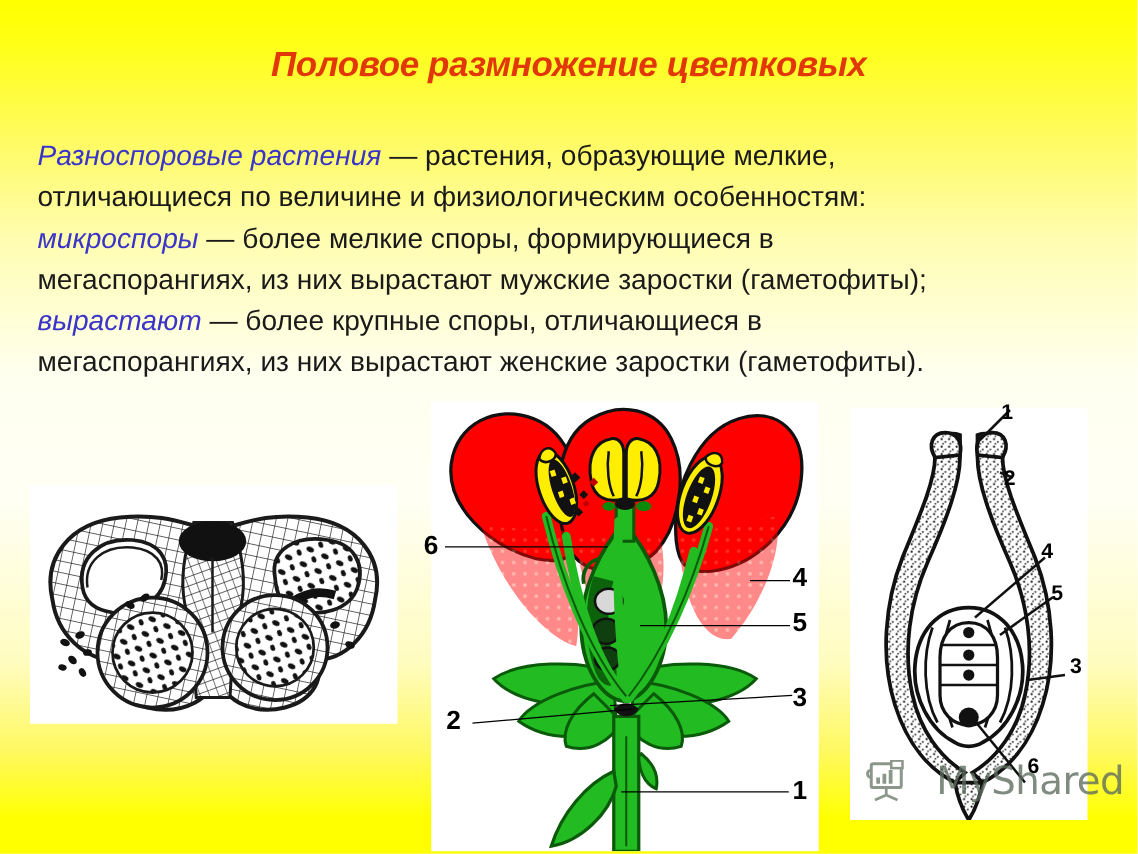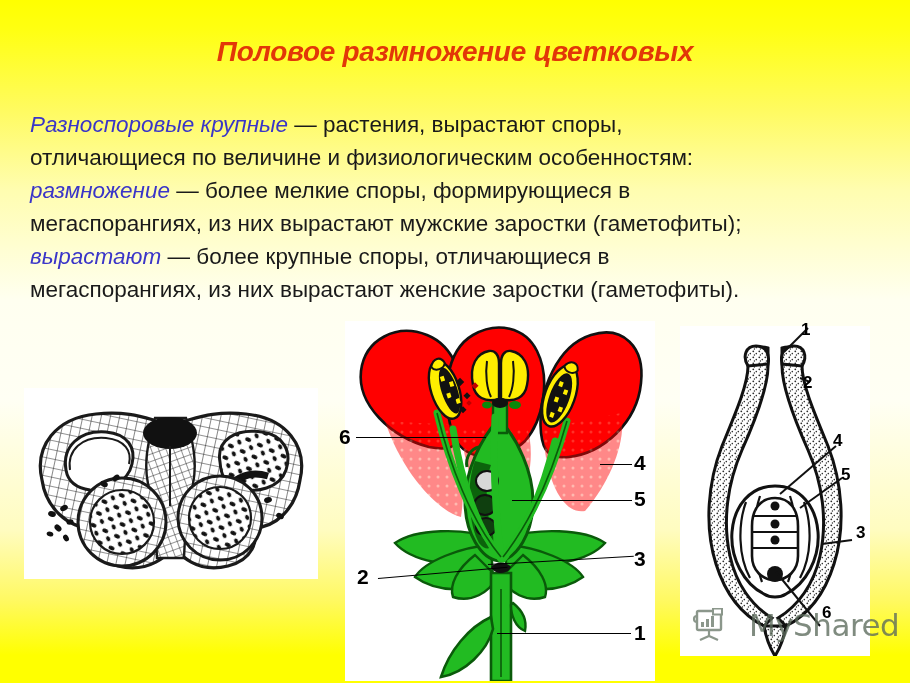--- a/index.html
+++ b/index.html
@@ -65,23 +65,23 @@
   }
   svg{display:block;}
 </style>
 </head>
 <body>
 
 <div class="slide">
 
   <div class="title">Половое размножение цветковых</div>
 
-  <div class="bodytext"><span class="term">Разноспоровые крупные</span><span> — растения, вырастают споры,</span>
+  <div class="bodytext"><span class="term">Разноспоровые растения</span><span> — растения, образующие мелкие,</span>
 <span>отличающиеся по величине и физиологическим особенностям:</span>
-<span class="term">размножение</span><span> — более мелкие споры, формирующиеся в</span>
+<span class="term">микроспоры</span><span> — более мелкие споры, формирующиеся в</span>
 <span>мегаспорангиях, из них вырастают мужские заростки (гаметофиты);</span>
 <span class="term">вырастают</span><span> — более крупные споры, отличающиеся в</span>
 <span>мегаспорангиях, из них вырастают женские заростки (гаметофиты).</span></div>
 
   <div class="panel" id="panel-anther">
     <svg width="294" height="191" viewBox="0 0 294 191">
       <defs>
         <pattern id="cellwall" width="9" height="9" patternUnits="userSpaceOnUse" patternTransform="rotate(12)">
           <rect width="9" height="9" fill="#fff"></rect>
           <path d="M0 0 H9 M0 0 V9" stroke="#262626" stroke-width="1.1"></path>

